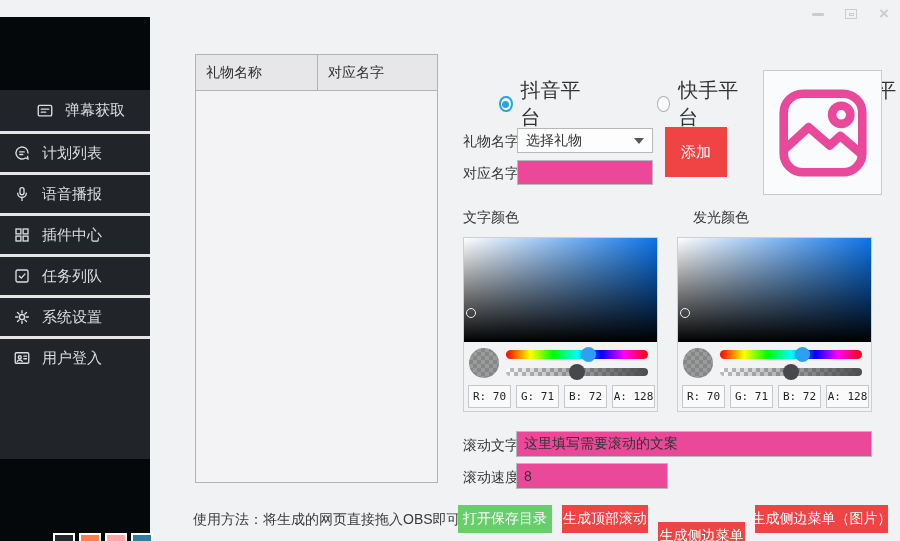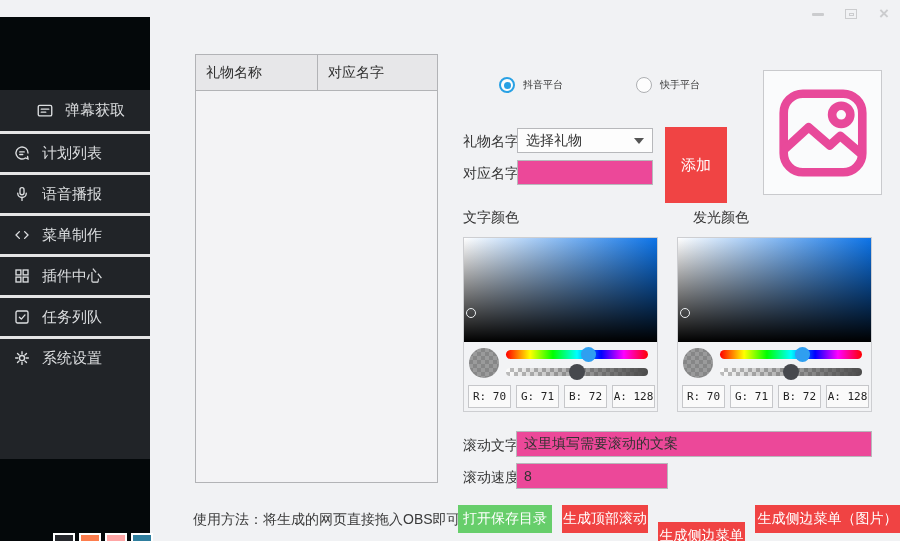--- a/index.html
+++ b/index.html
@@ -37,21 +37,21 @@
   
   .gift-table { position:absolute; left:195px; top:54px; width:243px; height:429px; border:1px solid #b2b3b6; background:#f3f3f5; }
   .gift-table-head { display:flex; height:36px; background:#e7e7e9; border-bottom:1px solid #b2b3b6; }
   .gt-th { display:flex; align-items:center; padding-left:10px; font-size:14px; color:#2d2d2d; }
   .gt-th:first-child { width:122px; border-right:1px solid #b2b3b6; }
   .gt-th:last-child { flex:1; }
   .gift-table-body { height:391px; }
 
   
   .platforms { position:absolute; left:459px; top:77px; display:flex; gap:33px; }
-  .radio-opt { display:flex; align-items:center; gap:8px; cursor:pointer; font-size:10px; color:#333;margin-left:40px; }
+  .radio-opt { display:flex; align-items:center; gap:8px; cursor:pointer; font-size:20px; color:#333;margin-left:40px; }
   .radio-circle { width:16px; height:16px; border-radius:50%; border:1px solid #aeb0b3; background:#fdfdfd; position:relative; }
   .radio-opt.selected .radio-circle { border:2px solid #29a1e4; }
   .radio-opt.selected .radio-circle::after {
     content:""; position:absolute; left:50%; top:50%; width:7px; height:7px; margin:-3.5px 0 0 -3.5px;
     border-radius:50%; background:#29a1e4;
   }
 
   
   .form-label { position:absolute; font-size:14px; color:#333; }
   .gift-select {
@@ -59,21 +59,21 @@
     background:#fdfdfd; border:1px solid #b7b8bb; display:flex; align-items:center;
     padding:0 8px; font-size:14px; color:#333; cursor:pointer;justify-content:flex-end;
   }
   .gift-select .caret { margin-left:auto; width:0; height:0; border-left:5px solid transparent; border-right:5px solid transparent; border-top:6px solid #555; }
   .txt-input {
     position:absolute; background:#ec4899; border:1px solid #b7b8bb;
     font-size:14px; color:#333; padding:0 7px; font-family:"Liberation Sans", sans-serif;
   }
   .map-name-input { left:517px; top:160px; width:136px; height:25px; }
   .add-btn {
-    position:absolute; left:665px; top:127px; width:62px; height:76px;
+    position:absolute; left:665px; top:127px; width:62px; height:50px;
     background:#f04444; color:#fff; border:none; font-size:15px; cursor:pointer;
     font-family:"Liberation Sans", sans-serif;
   }
 
   
   .image-box {
     position:absolute; left:763px; top:70px; width:119px; height:125px;
     background:#fafbfc; border:1px solid #c9cacd; display:flex; align-items:center; justify-content:center;
     cursor:pointer;
   }
@@ -124,21 +124,21 @@
   .scroll-speed-input { left:516px; top:463px; width:152px; height:26px; }
 
   
   .hint { position:absolute; left:193px; top:511px; font-size:14px; color:#3a3a3a; }
   .footer-buttons { position:absolute; left:458px; top:505px; display:flex; gap:10px; }
   .fbtn {
     height:28px; border:none; color:#fff; font-size:14px; cursor:pointer;
     display:flex; align-items:center; justify-content:center; padding:0 8px;
     font-family:"Liberation Sans", sans-serif; white-space:nowrap;
   }
-  .fbtn-0 { width:94px; } .fbtn-1 { width:86px; } .fbtn-2 { width:87px;margin-top:17px; } .fbtn-3 { width:145px; }
+  .fbtn-0 { width:94px; } .fbtn-1 { width:86px; } .fbtn-2 { width:87px;margin-top:17px; } .fbtn-3 { width:133px; }
 </style>
 </head>
 <body>
 
 <div class="sidebar">
   <div class="sidebar-top-block"></div>
 
   <div class="sidebar-items">
     <div class="side-item">
       <span class="icn">
@@ -161,29 +161,20 @@
     </div>
     <div class="side-item">
       <span class="icn">
         <svg viewBox="0 0 24 24" fill="none" stroke="#dcdee0" stroke-width="1.8" stroke-linecap="round">
             <rect x="9.3" y="3.5" width="5.4" height="9.5" rx="2.7"></rect>
             <path d="M6.3 11a5.7 5.7 0 0 0 11.4 0"></path>
             <line x1="12" y1="16.7" x2="12" y2="20.5"></line>
           </svg>
       </span>
       <span>语音播报</span>
-    </div>
-    <div class="side-item">
-      <span class="icn">
-        <svg viewBox="0 0 24 24" fill="none" stroke="#dcdee0" stroke-width="1.8" stroke-linecap="round" stroke-linejoin="round">
-            <path d="M8.5 7.5 4 12l4.5 4.5"></path>
-            <path d="M15.5 7.5 20 12l-4.5 4.5"></path>
-          </svg>
-      </span>
-      <span>菜单制作</span>
     </div>
     <div class="side-item">
       <span class="icn">
         <svg viewBox="0 0 24 24" fill="none" stroke="#dcdee0" stroke-width="1.8">
             <rect x="4" y="4" width="6.5" height="6.5"></rect>
             <rect x="13.5" y="4" width="6.5" height="6.5"></rect>
             <rect x="4" y="13.5" width="6.5" height="6.5"></rect>
             <rect x="13.5" y="13.5" width="6.5" height="6.5"></rect>
           </svg>
       </span>
@@ -199,20 +190,31 @@
       <span>任务列队</span>
     </div>
     <div class="side-item">
       <span class="icn">
         <svg viewBox="0 0 24 24" fill="none" stroke="#dcdee0" stroke-width="1.8" stroke-linecap="round">
             <circle cx="12" cy="12" r="3.4"></circle>
             <path d="M12 3.5v3M12 17.5v3M3.5 12h3M17.5 12h3M6 6l2.1 2.1M15.9 15.9 18 18M18 6l-2.1 2.1M8.1 15.9 6 18"></path>
           </svg>
       </span>
       <span>系统设置</span>
+    </div>
+    <div class="side-item">
+      <span class="icn">
+        <svg viewBox="0 0 24 24" fill="none" stroke="#dcdee0" stroke-width="1.8" stroke-linecap="round" stroke-linejoin="round">
+            <rect x="3" y="5" width="18" height="14" rx="1.5"></rect>
+            <circle cx="9" cy="11" r="2"></circle>
+            <path d="M5.8 16.5c.6-2.4 5.8-2.4 6.4 0"></path>
+            <path d="M14.5 9.5H18M14.5 13H18"></path>
+          </svg>
+      </span>
+      <span>用户登入</span>
     </div>
   </div>
 
   <div class="sidebar-bottom-block">
     <div class="palette">
       <div class="swatch" style="background: rgb(38, 40, 45);"></div>
       <div class="swatch" style="background: rgb(253, 125, 77);"></div>
       <div class="swatch" style="background: rgb(255, 166, 166);"></div>
       <div class="swatch" style="background: rgb(47, 126, 158);"></div>
     </div>

